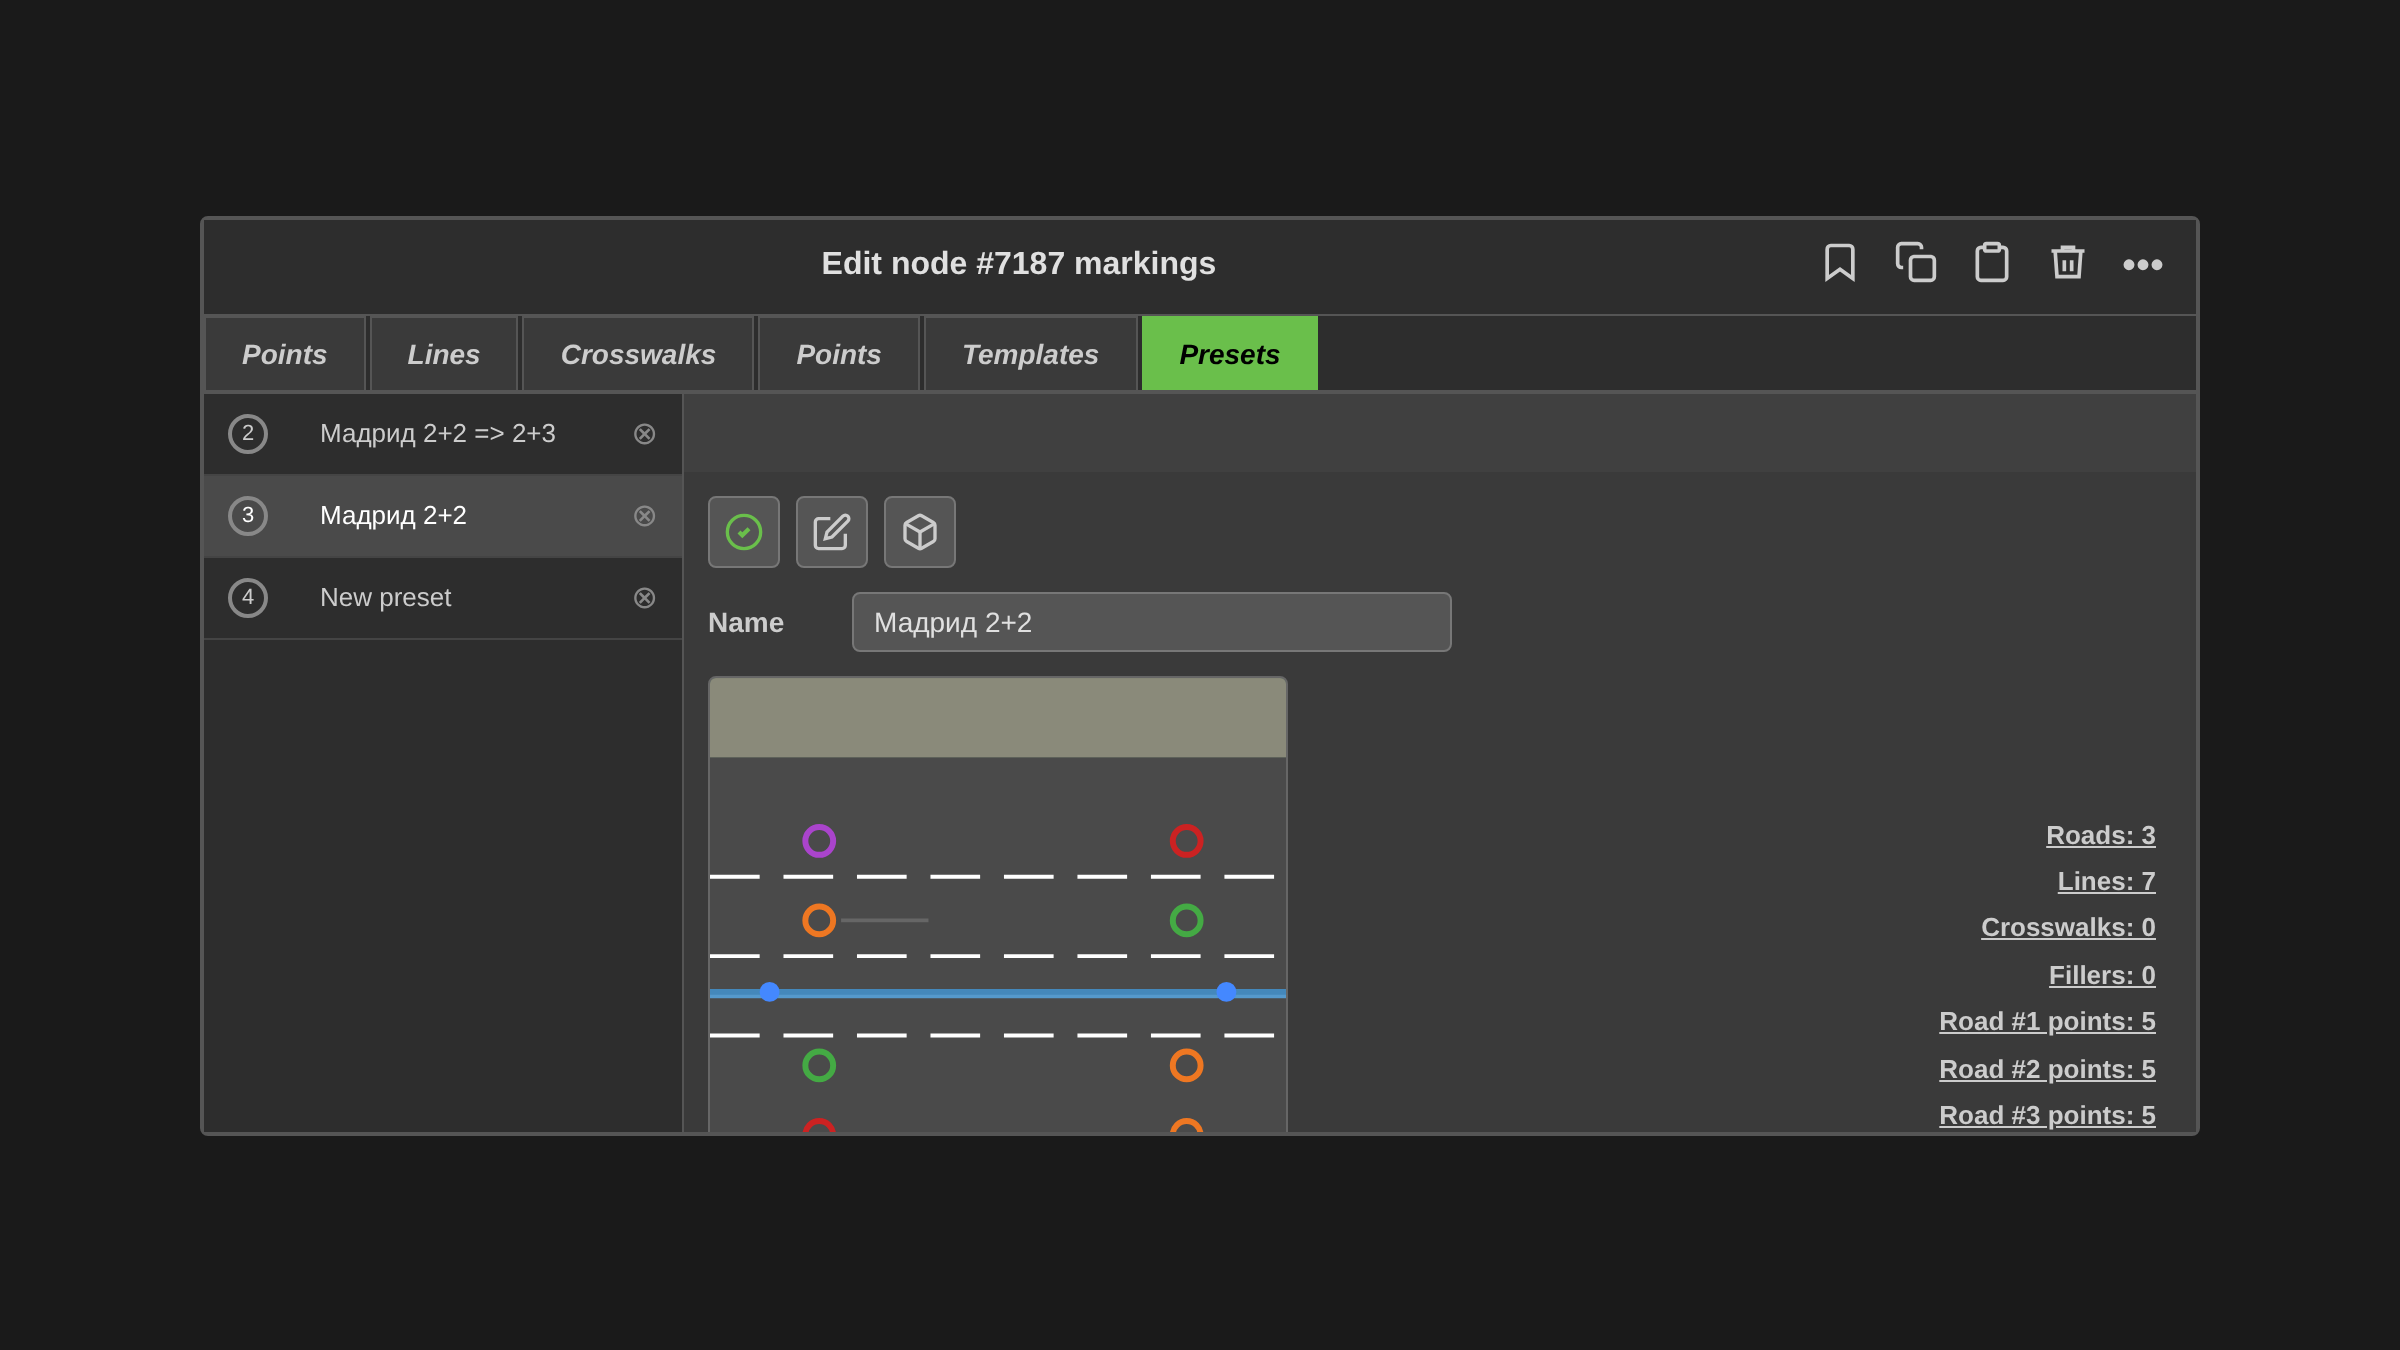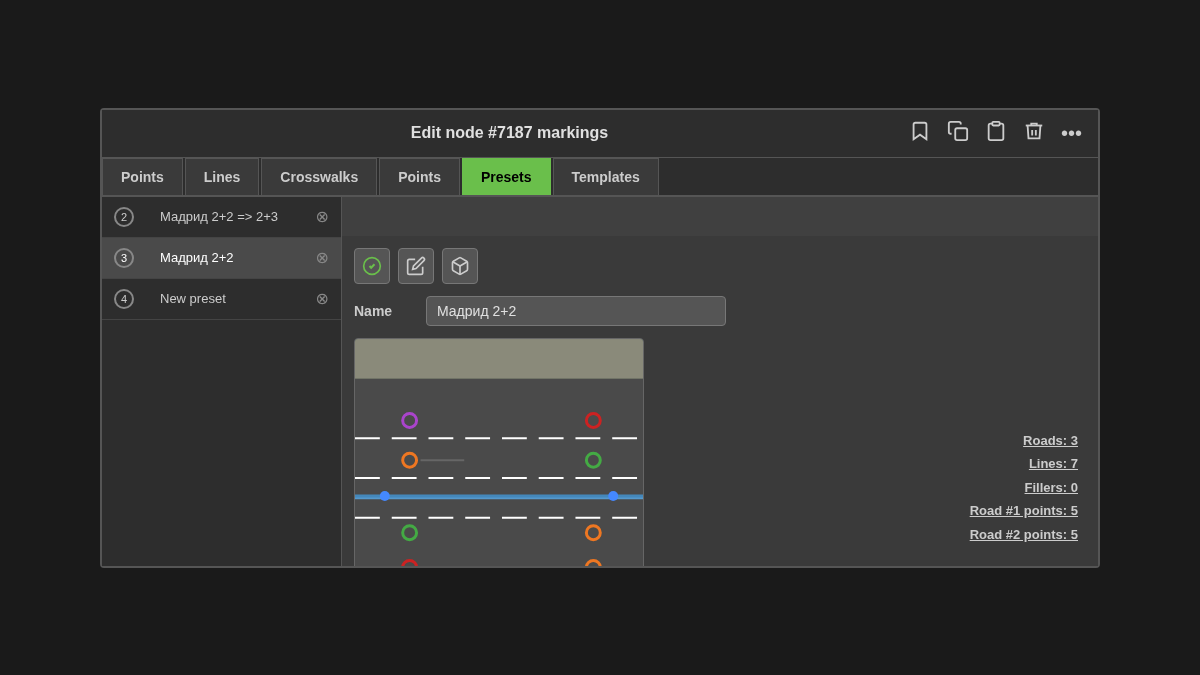--- a/index.html
+++ b/index.html
@@ -58,20 +58,21 @@
     .tab {
       padding: 10px 18px;
       color: #ccc;
       font-size: 14px;
       font-weight: bold;
       cursor: pointer;
       border: 1px solid #555;
       border-bottom: none;
       background: #3a3a3a;
       margin-right: 2px;
+      font-style: italic;
     }
     .tab.active {
       background: #6abf4b;
       color: #000;
       border-color: #6abf4b;
     }
     .main-content {
       display: flex;
       flex: 1;
       overflow: hidden;
@@ -240,22 +241,22 @@
         <span style="font-size:20px;color:#ccc;">•••</span>
       </button>
     </div>
   </div>
 
   <div class="tab-bar">
     <div class="tab">Points</div>
     <div class="tab">Lines</div>
     <div class="tab">Crosswalks</div>
     <div class="tab">Points</div>
+    <div class="tab">Templates</div>
     <div class="tab active">Presets</div>
-    <div class="tab">Templates</div>
   </div>
 
   <div class="main-content">
 
     <div class="sidebar">
 
       <div class="preset-item">
         <span class="preset-num">2</span>
         <span class="preset-name">Мадрид 2+2 =&gt; 2+3</span>
         <span class="preset-close">⊗</span>
@@ -354,20 +355,22 @@
             <circle cx="138" cy="255" r="7" fill="none" stroke="#ee7722" stroke-width="3"></circle>
             <circle cx="160" cy="255" r="7" fill="none" stroke="#4488ff" stroke-width="3"></circle>
             <circle cx="182" cy="255" r="7" fill="none" stroke="#44aa44" stroke-width="3"></circle>
             <circle cx="205" cy="255" r="7" fill="none" stroke="#cc2222" stroke-width="3"></circle>
           </svg>
         </div>
 
         <div class="stats-panel">
           <div class="stat-line">Roads: 3</div>
           <div class="stat-line">Lines: 7</div>
+          <div class="stat-line">Crosswalks: 0</div>
           <div class="stat-line">Fillers: 0</div>
           <div class="stat-line">Road #1 points: 5</div>
           <div class="stat-line">Road #2 points: 5</div>
+          <div class="stat-line">Road #3 points: 5</div>
         </div>
       </div>
     </div>
   </div>
 </div>
 
 </body></html>

